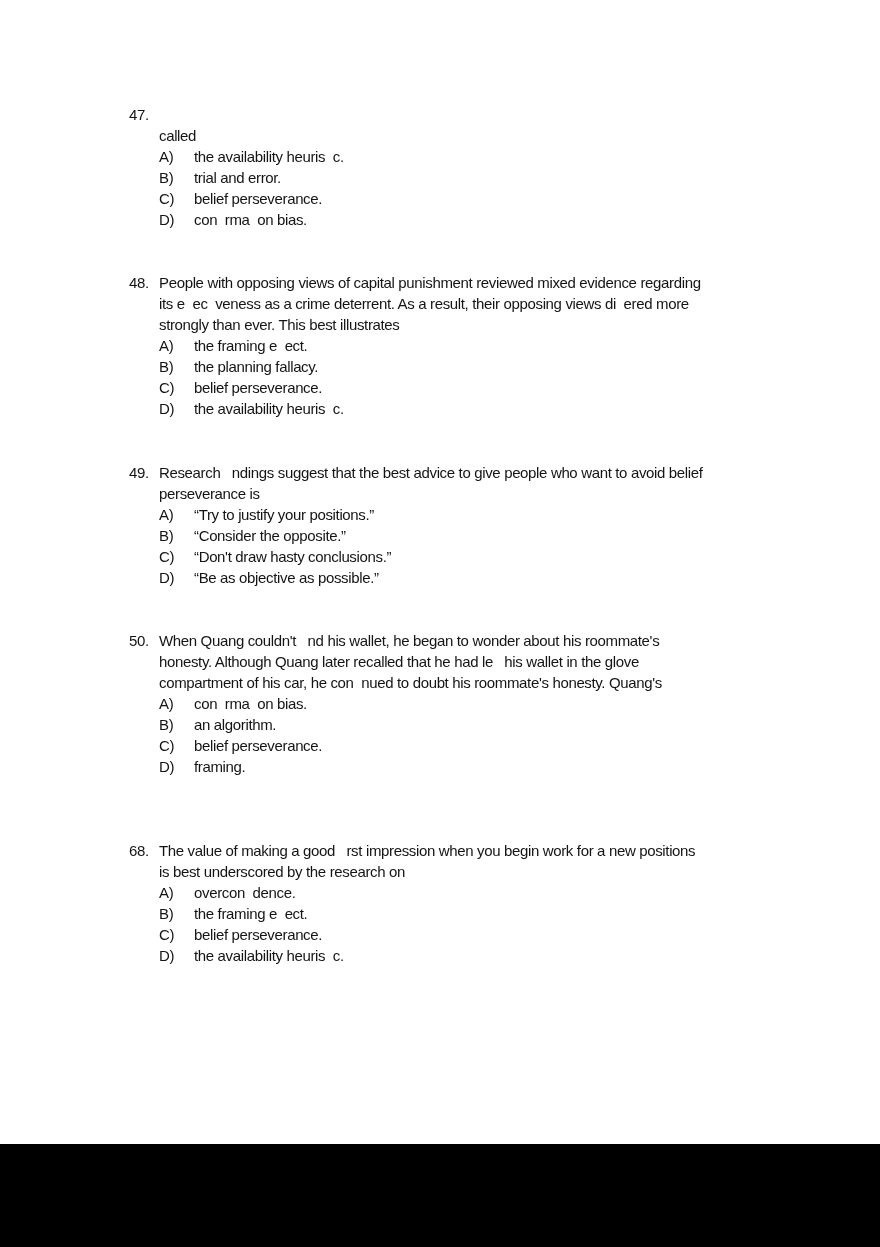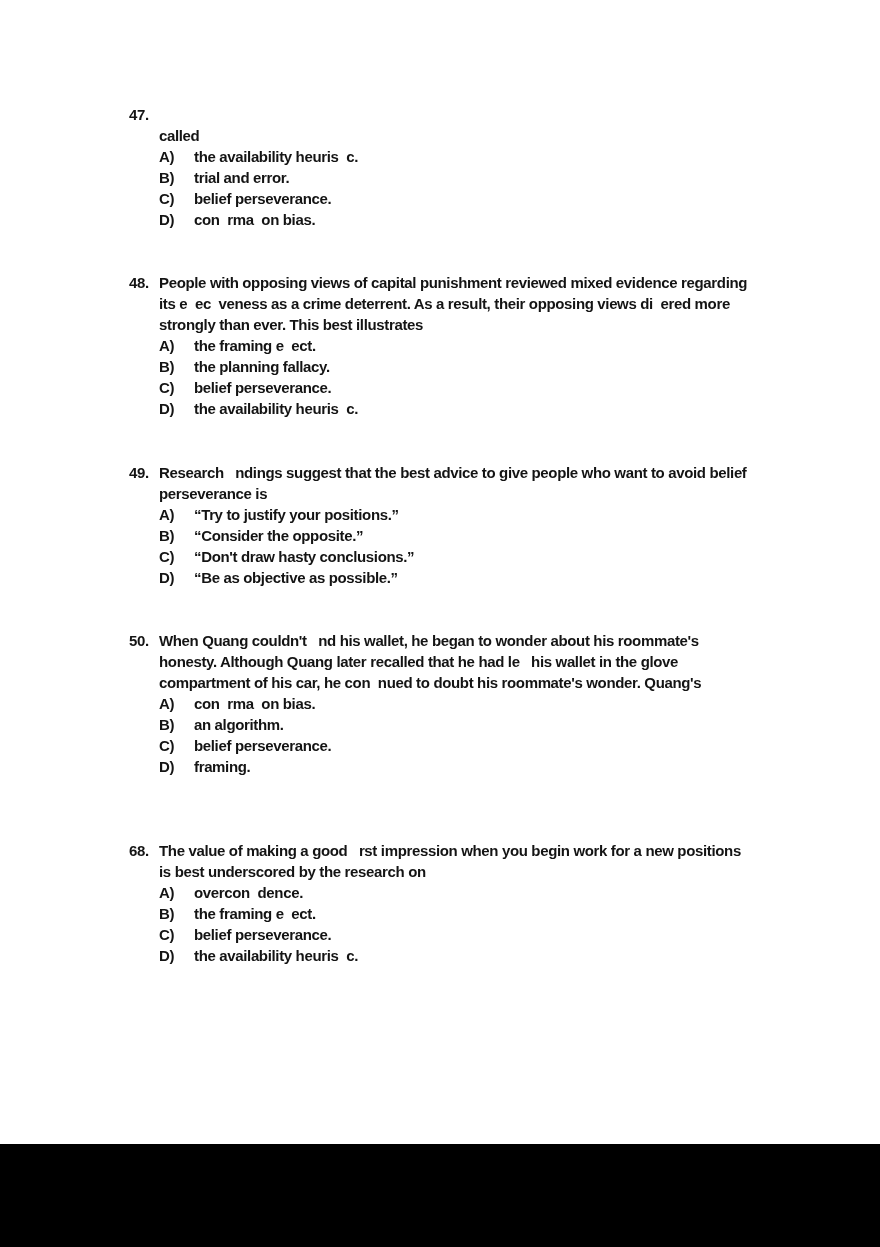--- a/index.html
+++ b/index.html
@@ -15,21 +15,20 @@
       font-family: "Liberation Sans", sans-serif;
       color: #141414;
     }
     .page {
       position: absolute;
       left: 0;
       top: 0;
       width: 740px;
       height: 1144px;
       background: #ffffff;
-      font-weight: bold;
     }
     .bottom-bar {
       position: absolute;
       left: 0;
       top: 1144px;
       width: 880px;
       height: 103px;
       background: #000000;
     }
     .question {
@@ -162,21 +161,21 @@
 
   <div class="question" style="top:630px;">
     <div class="q-line">
       <span class="q-num">50.</span>
       <span class="q-text">When Quang couldn't   nd his wallet, he began to wonder about his roommate's</span>
     </div>
     <div class="q-line">
       <span class="q-text">honesty. Although Quang later recalled that he had le   his wallet in the glove</span>
     </div>
     <div class="q-line">
-      <span class="q-text">compartment of his car, he con  nued to doubt his roommate's wonder. Quang's</span>
+      <span class="q-text">compartment of his car, he con  nued to doubt his roommate's honesty. Quang's</span>
     </div>
     <div class="opt">
       <span class="opt-letter">A)</span>
       <span class="opt-text">con  rma  on bias.</span>
     </div>
     <div class="opt">
       <span class="opt-letter">B)</span>
       <span class="opt-text">an algorithm.</span>
     </div>
     <div class="opt">

